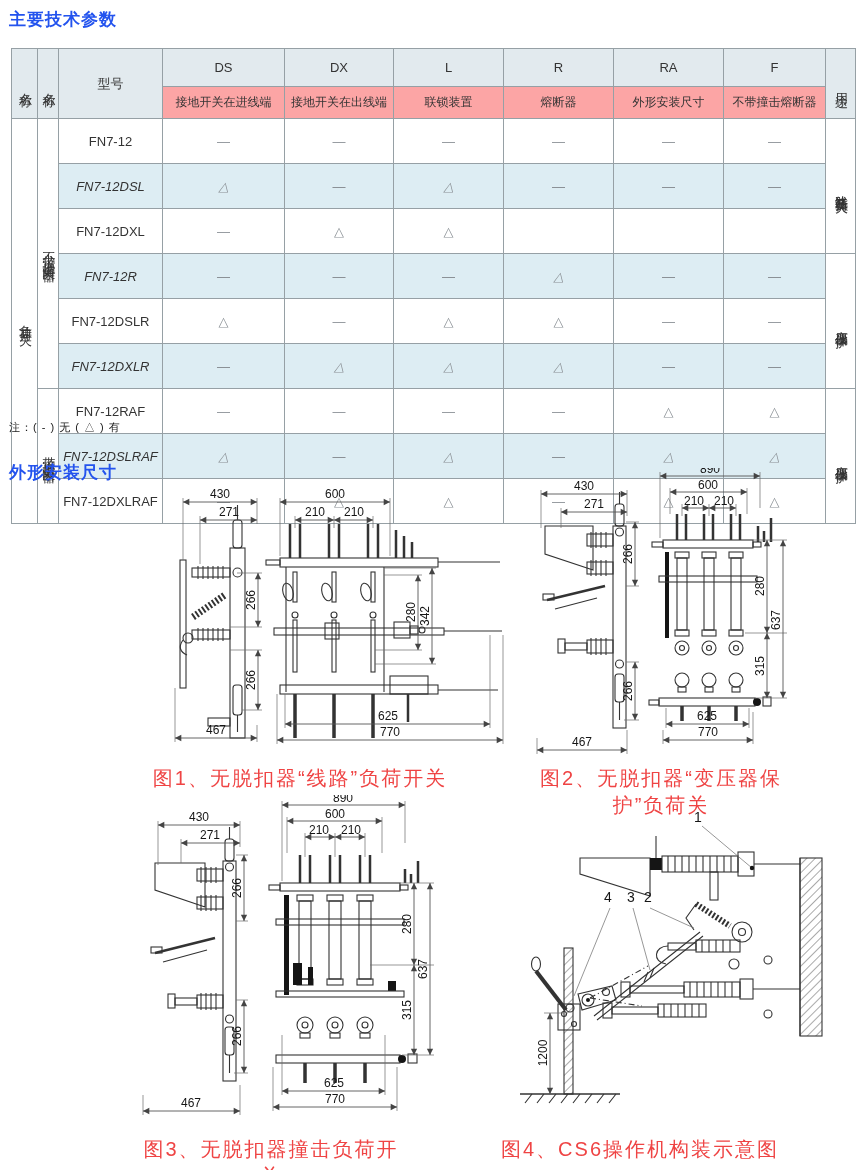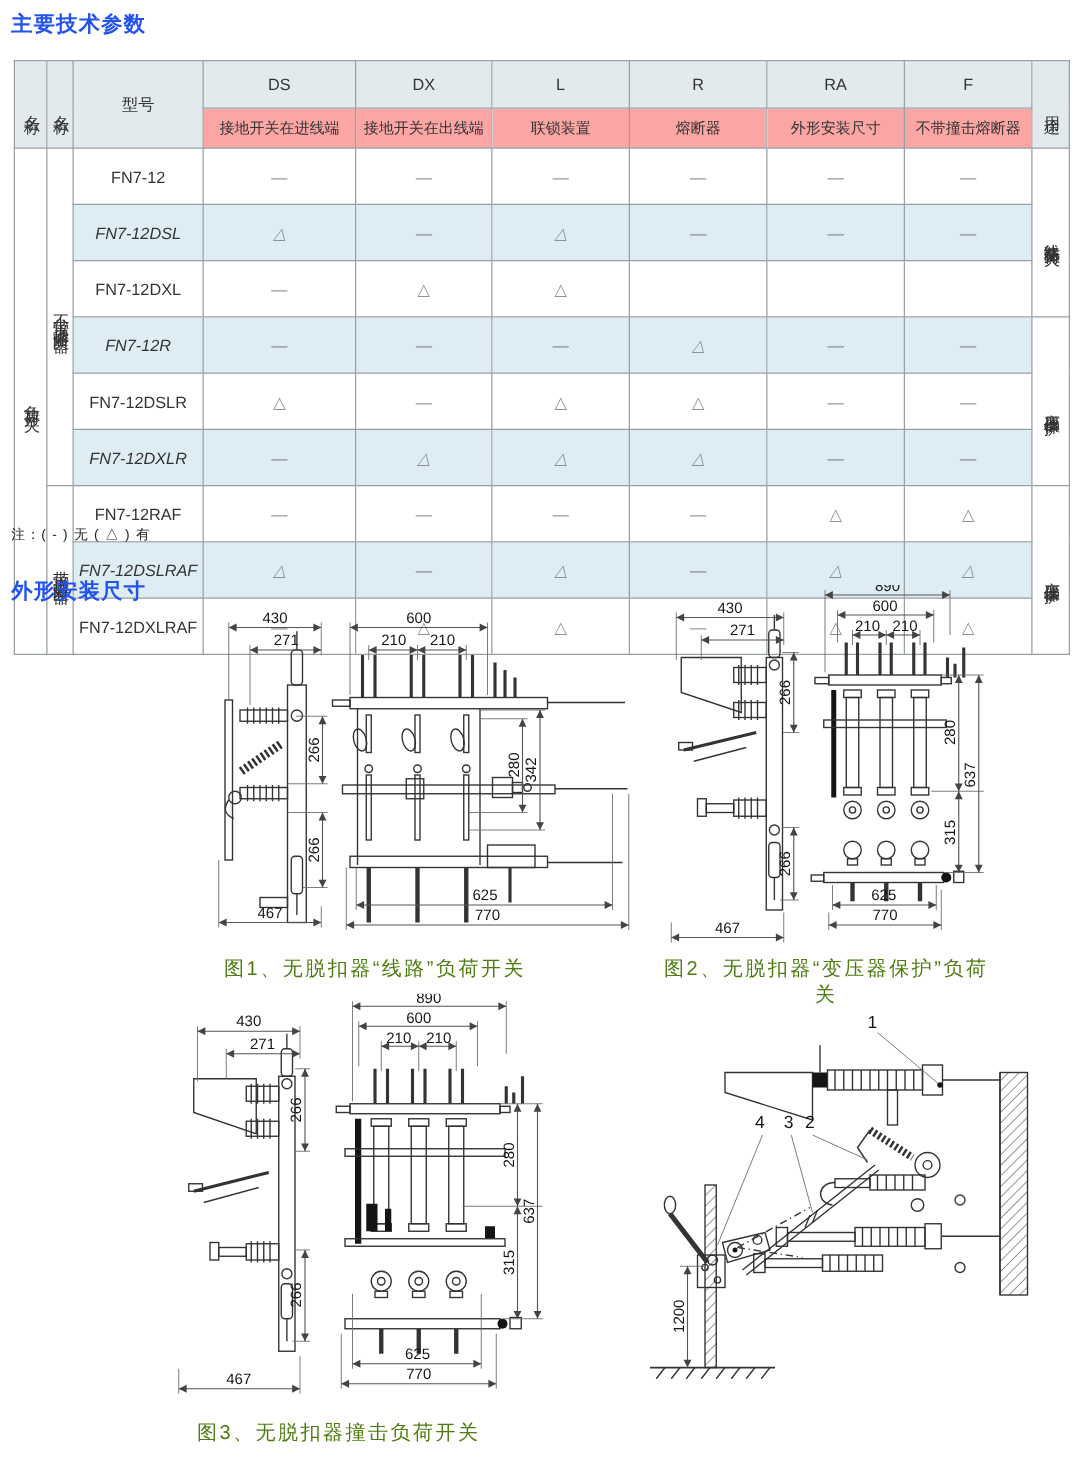--- a/index.html
+++ b/index.html
@@ -16,21 +16,21 @@
   table.params{border:1px solid #768086;}
   tr.hdr td{background:#e2eaee;margin-left:48px;}
   tr.hdr2 td{background:#fca5a5;border-top-color:#c9d6db;font-size:12px;}
   tr.shade td.dcell{background:#ddedf3;font-style:italic;}
   td.dcell.val{color:#8b9196;font-size:13px;}
   td.model{font-size:13px;color:#2b2b2b;}
   .vtx{writing-mode:vertical-rl;text-orientation:upright;display:inline-block;
        letter-spacing:3px;font-size:13px;line-height:1.15;}
   tbody tr{height:45px;}
   
-  .figcap{position:absolute;font-size:16px;color:#4d7c0f;text-align:center;letter-spacing:2px;}
+  .figcap{position:absolute;font-size:20px;color:#ef4444;text-align:center;letter-spacing:2px;}
   svg .st{stroke:#333;fill:none;stroke-width:1.1;}
   svg .blk{fill:#151515;stroke:none;}
   svg .diml{stroke:#555;stroke-width:0.9;fill:none;}
   svg .dimx{stroke:#6a6a6a;stroke-width:0.7;fill:none;}
   svg text.dimt{font-family:"Liberation Sans",sans-serif;font-size:12px;fill:#161616;text-anchor:middle;}
   svg text.plbl{font-family:"Liberation Sans",sans-serif;font-size:14px;fill:#161616;text-anchor:middle;}
 </style>
 </head>
 <body>
 
@@ -530,14 +530,15 @@
       <line class="dimx" x1="110" y1="100" x2="74" y2="188"></line>
       <text class="plbl" x="131" y="94">3</text>
       <line class="dimx" x1="133" y1="100" x2="150" y2="162"></line>
       <text class="plbl" x="148" y="94">2</text>
       <line class="dimx" x1="150" y1="100" x2="194" y2="120"></line>
       <path class="dimx" d="M44,205 H64"></path>
       <line class="diml" x1="50" y1="205" x2="50" y2="286" marker-start="url(#ar4)" marker-end="url(#ar4)"></line>
       <text class="dimt" transform="translate(47,245) rotate(-90)">1200</text>
     </g>
   </svg>
+  <div class="figcap" style="left:500px;top:1136px;width:280px">图4、CS6操作机构装示意图</div>
 
 </div>
 
 </body></html>

